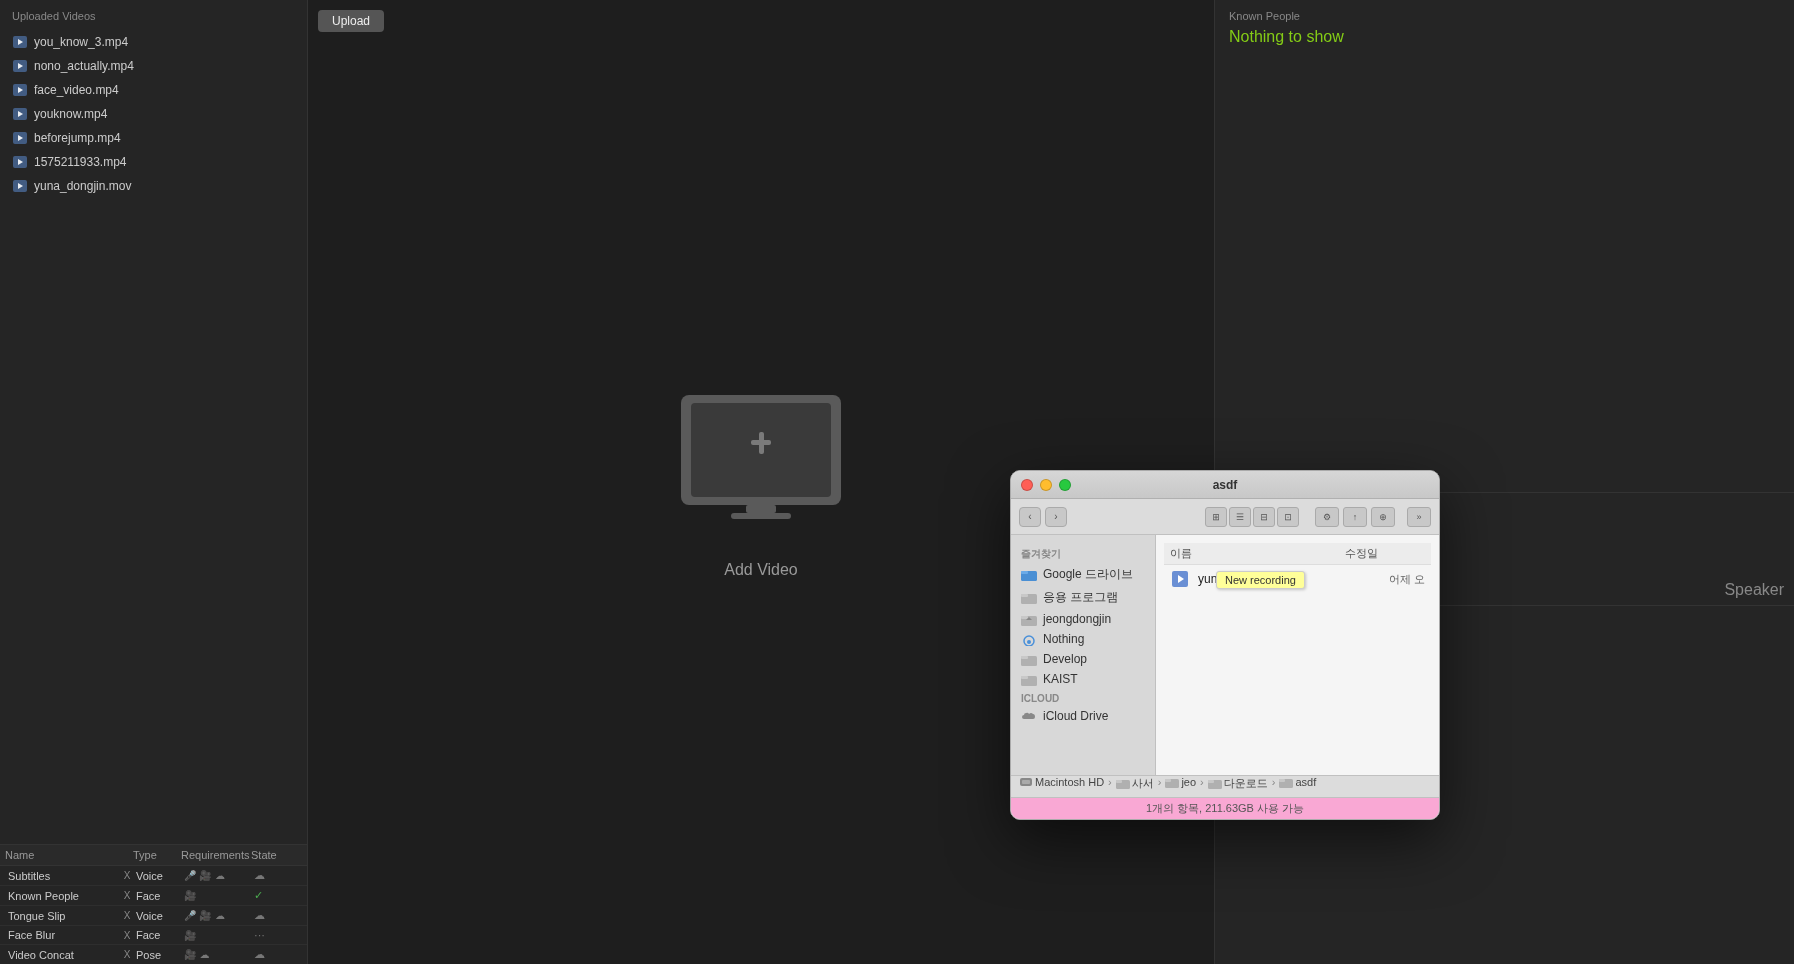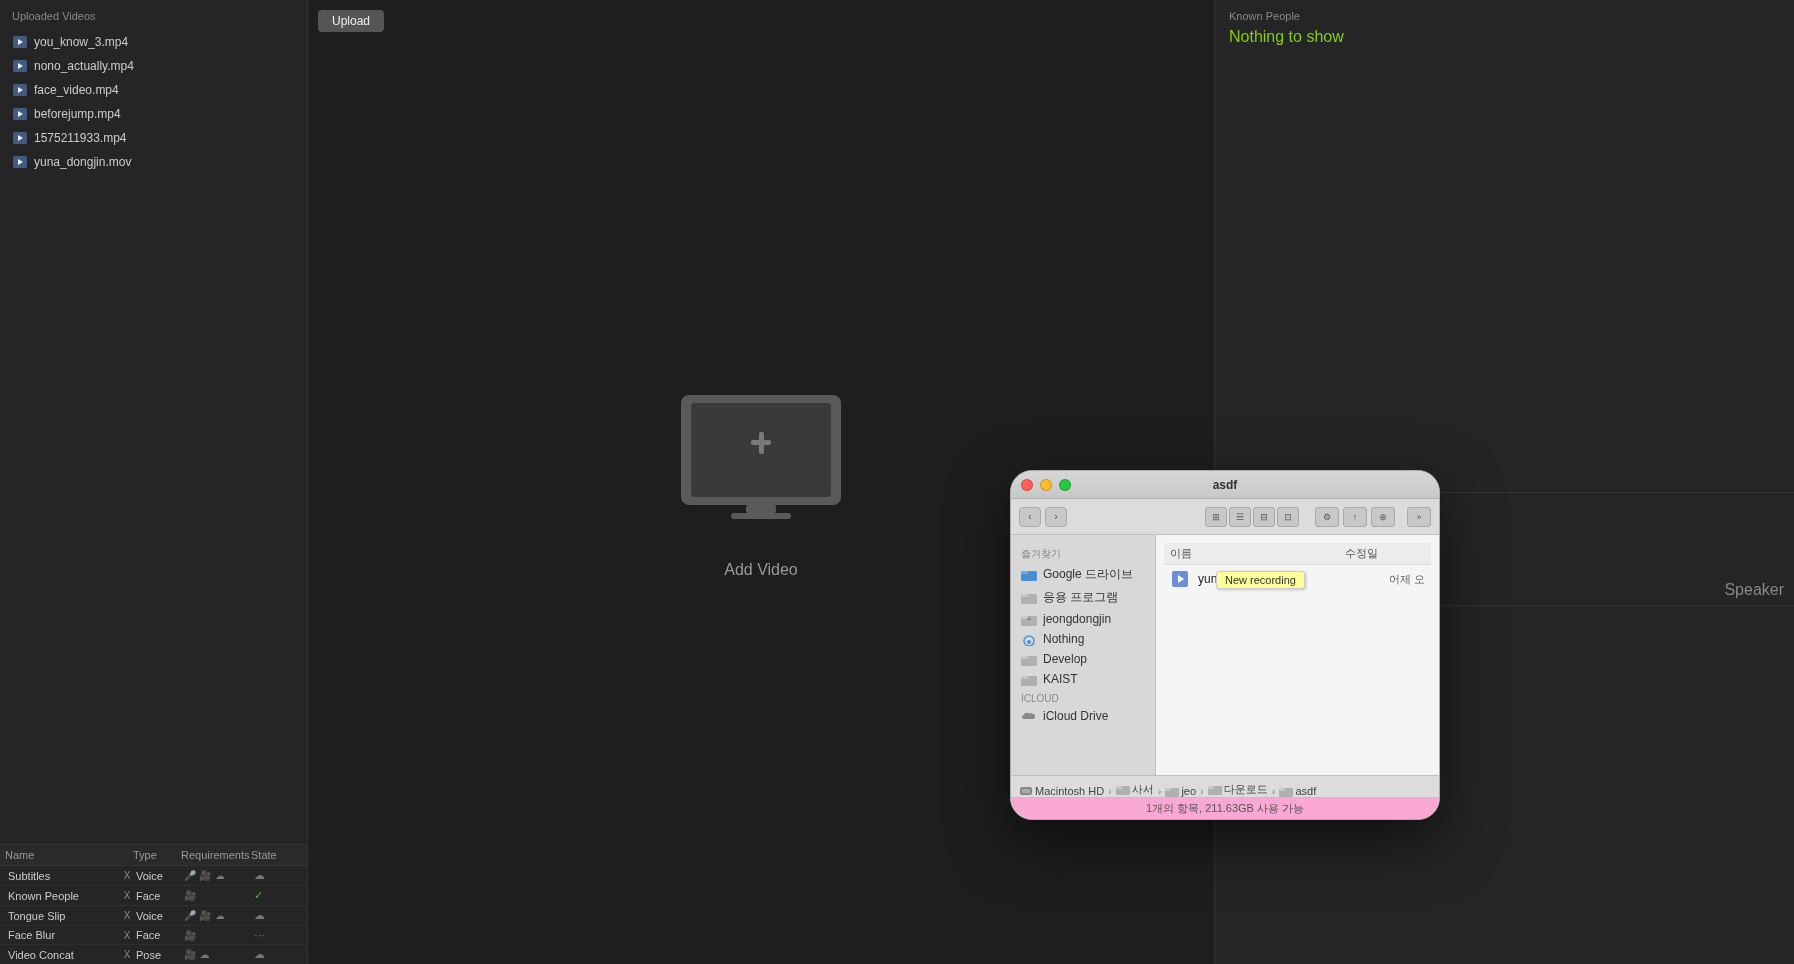--- a/index.html
+++ b/index.html
@@ -179,21 +179,21 @@
       top: 0; left: 0; right: 0; bottom: 0;
       pointer-events: none;
       z-index: 100;
     }
     .finder-dialog {
       position: absolute;
       top: 470px;
       left: 1010px;
       width: 430px;
       background: #e8e8e8;
-      border-radius: 22px;
+      border-radius: 10px;
       box-shadow: 0 20px 60px rgba(0,0,0,0.6);
       overflow: hidden;
       pointer-events: all;
       border: 1px solid #aaa;
     }
     .finder-titlebar {
       background: linear-gradient(#d6d6d6, #c8c8c8);
       height: 28px;
       display: flex;
       align-items: center;
@@ -289,21 +289,21 @@
     .finder-sidebar {
       width: 145px;
       background: #d8d8d8;
       border-right: 1px solid #c0c0c0;
       padding: 8px 0;
       overflow-y: auto;
     }
     .finder-sidebar-section {
       font-size: 10px;
       color: #888;
-      font-weight: 400;
+      font-weight: 700;
       padding: 4px 10px 2px;
       text-transform: uppercase;
     }
     .finder-sidebar-item {
       display: flex;
       align-items: center;
       padding: 3px 10px;
       font-size: 12px;
       color: #333;
       cursor: pointer;
@@ -369,21 +369,21 @@
       text-align: center;
       font-size: 11px;
       color: #555;
     }
 
     .finder-pathbar {
       background: #dcdcdc;
       border-top: 1px solid #c0c0c0;
       height: 22px;
       display: flex;
-      align-items: flex-end;
+      align-items: flex-start;
       padding: 0 8px;
       gap: 4px;
       font-size: 11px;
       color: #444;
       overflow: hidden;
     }
     .path-item {
       display: flex;
       align-items: center;
       gap: 2px;
@@ -422,20 +422,29 @@
       <span>nono_actually.mp4</span>
     </div>
         <div class="video-item">
       <div class="video-icon">
         <svg viewBox="0 0 16 16" fill="none">
           <rect x="1" y="2" width="14" height="12" rx="2" fill="#4a6a9a" opacity="0.8"></rect>
           <polygon points="6,5 6,11 11,8" fill="white" opacity="0.9"></polygon>
         </svg>
       </div>
       <span>face_video.mp4</span>
+    </div>
+        <div class="video-item">
+      <div class="video-icon">
+        <svg viewBox="0 0 16 16" fill="none">
+          <rect x="1" y="2" width="14" height="12" rx="2" fill="#4a6a9a" opacity="0.8"></rect>
+          <polygon points="6,5 6,11 11,8" fill="white" opacity="0.9"></polygon>
+        </svg>
+      </div>
+      <span>youknow.mp4</span>
     </div>
         <div class="video-item">
       <div class="video-icon">
         <svg viewBox="0 0 16 16" fill="none">
           <rect x="1" y="2" width="14" height="12" rx="2" fill="#4a6a9a" opacity="0.8"></rect>
           <polygon points="6,5 6,11 11,8" fill="white" opacity="0.9"></polygon>
         </svg>
       </div>
       <span>beforejump.mp4</span>
     </div>

